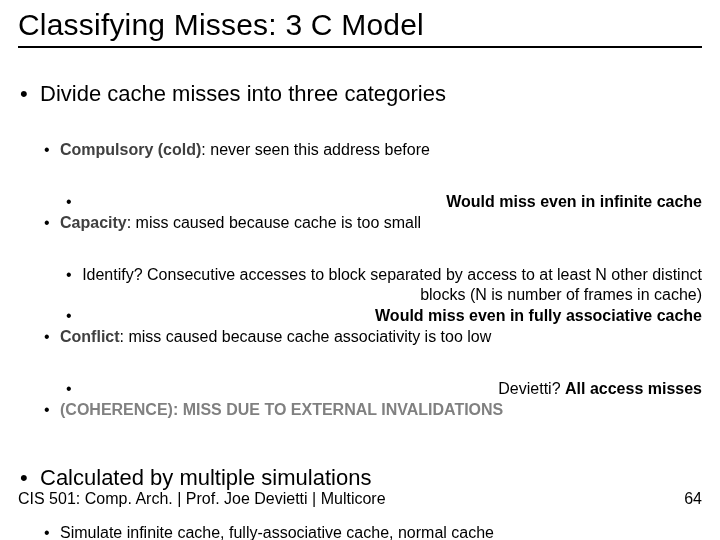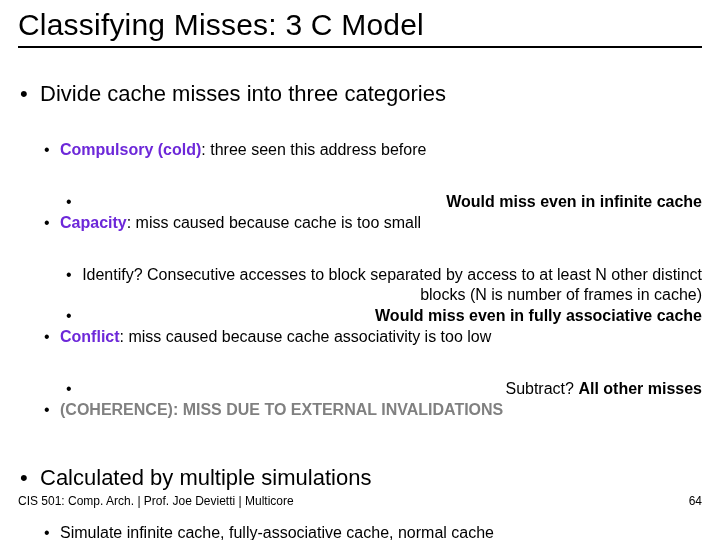--- a/index.html
+++ b/index.html
@@ -7,55 +7,55 @@
   .slide { width: 720px; height: 520px; position: relative; padding: 8px 18px 0 18px; }
   .title { font-size: 30px; font-weight: 400; color: #000; letter-spacing: 0.2px; }
   .rule { border: none; border-top: 2px solid #000; margin-top: 4px; margin-bottom: 10px; }
   ul { list-style: none; margin-top: 32px; }
   .lvl1 > li { font-size: 22px; margin-bottom: 2px; padding-left: 22px; position: relative; line-height: 1.25; }
   .lvl1 > li::before { content: "•"; position: absolute; left: 2px; top: 0; }
   .lvl2 > li { font-size: 16px; padding-left: 20px; position: relative; line-height: 1.25; margin-bottom: 1px; }
   .lvl2 > li::before { content: "•"; position: absolute; left: 4px; top: 0; }
   .lvl3 > li { font-size: 16px; padding-left: 22px; position: relative; line-height: 1.25; margin-bottom: 1px; text-align: right; }
   .lvl3 > li::before { content: "•"; position: absolute; left: 6px; top: 0; }
-  .red { color: #6d28d9; font-weight: bold; }
+  .red { color: #404040; font-weight: bold; }
   .bold { font-weight: bold; }
   .greybold { color: #808080; font-weight: bold; }
   .arial { font-family: Arial, Helvetica, sans-serif; }
-  .footer { position: absolute; bottom: 12px; left: 18px; right: 18px; font-size: 12px; color: #000; display: flex; justify-content: space-between; }
+  .footer { position: absolute; bottom: 12px; left: 18px; right: 18px; font-size: 16px; color: #000; display: flex; justify-content: space-between; }
   .spacer { height: 10px; }
 </style>
 </head>
 <body>
 
 <div class="slide">
   <div class="title">Classifying Misses: 3 C Model</div>
   <hr class="rule">
 
   <ul class="lvl1">
     <li>
       <span>Divide cache misses into three categories</span>
       <ul class="lvl2">
         <li>
-          <span class="red">Compulsory (cold)</span><span>: three seen this address before</span>
+          <span class="red">Compulsory (cold)</span><span>: never seen this address before</span>
           <ul class="lvl3">
             <li><span class="bold">Would miss even in infinite cache</span></li>
           </ul>
         </li>
         <li>
           <span class="red">Capacity</span><span>: miss caused because cache is too small</span>
           <ul class="lvl3">
             <li><span>Identify? Consecutive accesses to block separated by access to at least N other distinct blocks (N is number of frames in cache)</span></li>
             <li><span class="bold">Would miss even in fully associative cache</span></li>
           </ul>
         </li>
         <li>
           <span class="red">Conflict</span><span>: miss caused because cache associativity is too low</span>
           <ul class="lvl3">
-            <li><span>Subtract? </span><span class="bold">All other misses</span></li>
+            <li><span>Devietti? </span><span class="bold">All access misses</span></li>
           </ul>
         </li>
         <li>
           <span class="greybold arial">(COHERENCE): MISS DUE TO EXTERNAL INVALIDATIONS</span>
         </li>
       </ul>
     </li>
   </ul>
 
   <div class="spacer"></div>

